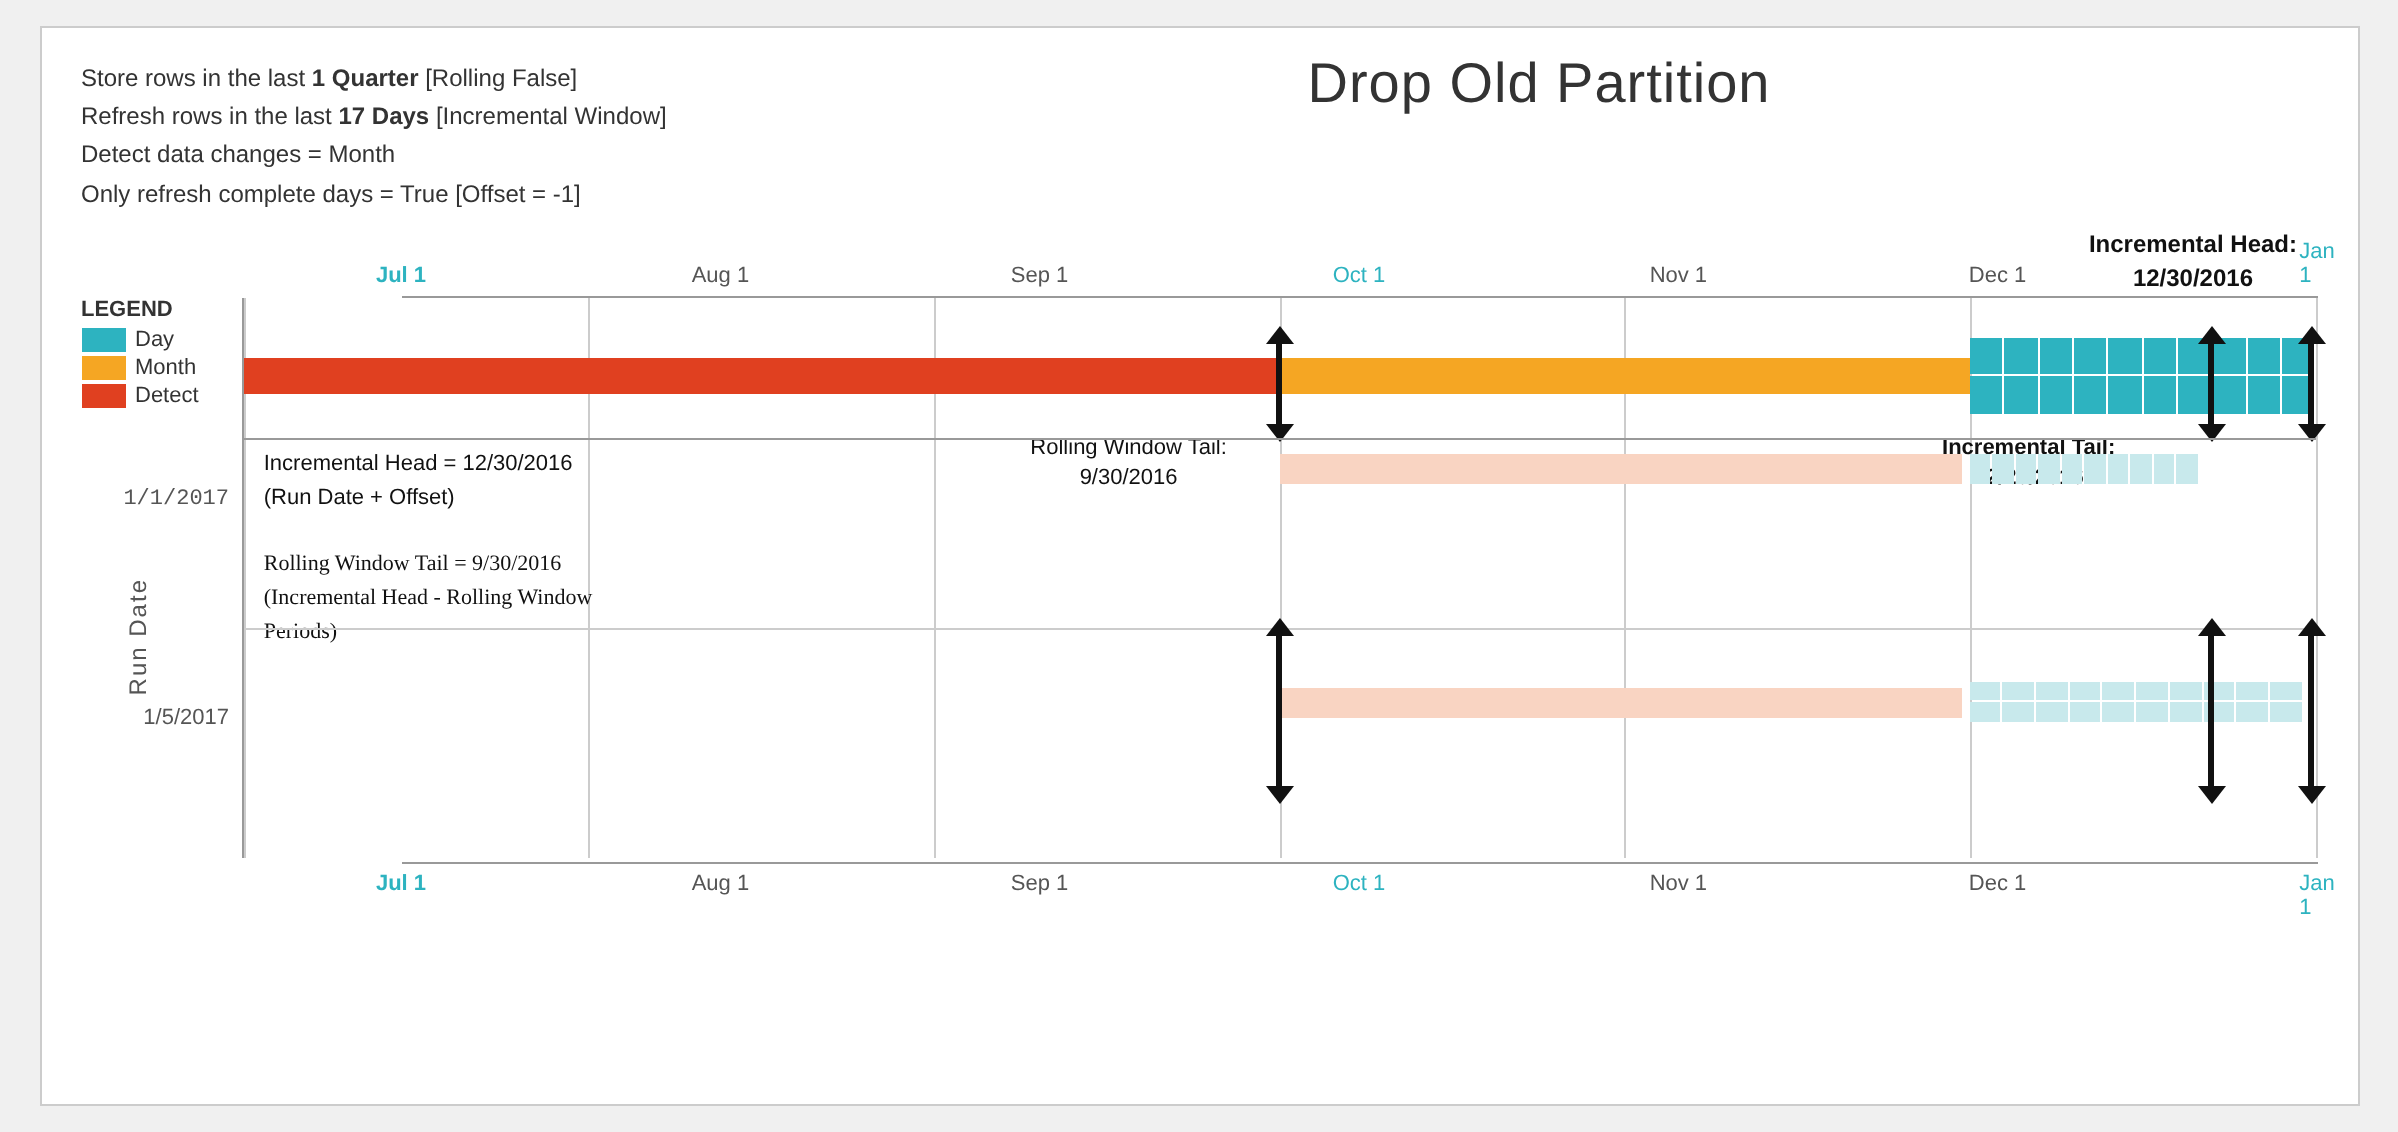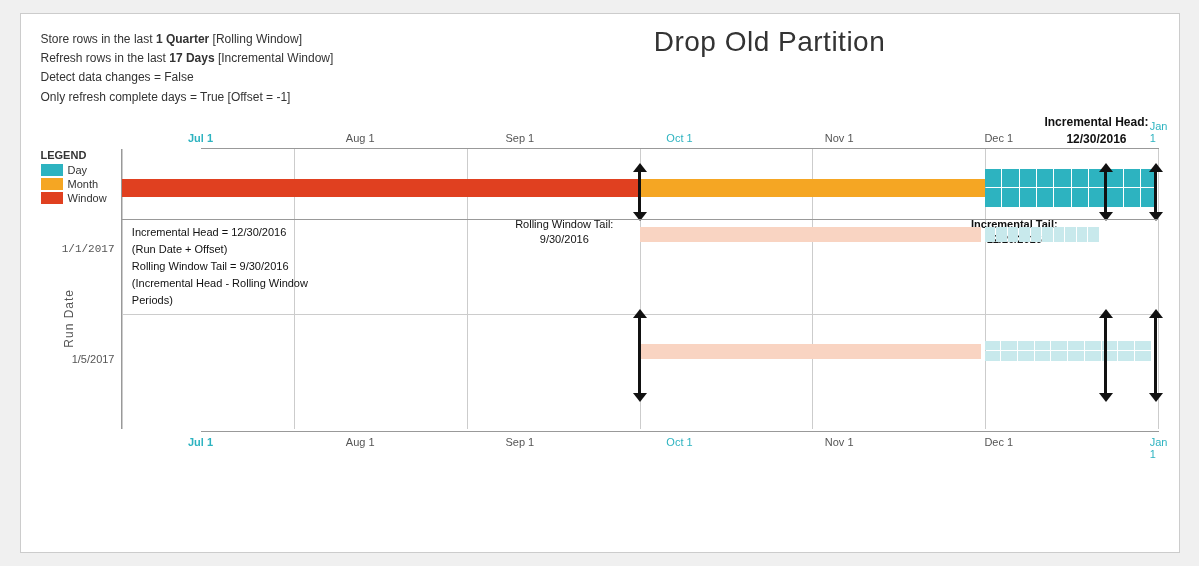--- a/index.html
+++ b/index.html
@@ -125,27 +125,27 @@
   </style>
 </head>
 <body>
 
 <div class="main-container">
 
   <div class="top-section">
     <div class="info-text">
       <div>
         Store rows in the last <b>1 Quarter</b>
-        <span> [Rolling Window]</span>
+        <span> [Rolling False]</span>
       </div>
       <div>
         Refresh rows in the last <b>17 Days</b>
         <span> [Incremental Window]</span>
       </div>
-      <div>Detect data changes = False</div>
+      <div>Detect data changes = Month</div>
       <div>Only refresh complete days = True [Offset = -1]</div>
     </div>
     <div class="title-area">Drop Old Partition</div>
   </div>
 
   <div class="incremental-head-label">
     Incremental Head:<br>12/30/2016
   </div>
 
   <div class="chart-area">
@@ -172,21 +172,21 @@
           <div class="legend-item">
             <span class="legend-swatch" style="background:#2db3c0;"></span>
             <span class="legend-label">Day</span>
           </div>
           <div class="legend-item">
             <span class="legend-swatch" style="background:#f5a623;"></span>
             <span class="legend-label">Month</span>
           </div>
           <div class="legend-item">
             <span class="legend-swatch" style="background:#e04020;"></span>
-            <span class="legend-label">Window</span>
+            <span class="legend-label">Detect</span>
           </div>
         </div>
 
         <div style="position:absolute; top:80px; left:0; width:78px; display:flex; flex-direction:column; align-items:flex-end; gap:0;">
 
           <div style="position:absolute; top:60px; left:-2px; width:60px; display:flex; justify-content:center;">
             <span style="font-size:12px;color:#555;writing-mode:vertical-rl;transform:rotate(180deg);letter-spacing:1px;">Run Date</span>
           </div>
 
           <div style="position:absolute; top:10px; right:4px;font-family:Liberation Mono, monospace;">
@@ -265,21 +265,21 @@
         <div style="position:absolute;top:68px;left:82%;font-size:11px;font-weight:bold;color:#111;text-align:center;line-height:1.4;">
           Incremental Tail:<br>12/20/2016
         </div>
 
         <div style="position:absolute;top:70px;left:0;right:0;height:1px;background:#999;"></div>
 
         <div style="position:absolute;top:75px;left:1%;width:38%;font-size:11px;color:#111;line-height:1.55;">
           <div>
             Incremental Head = 12/30/2016<br>(Run Date + Offset)
           </div>
-          <div style="margin-top:0;">
+          <div style="margin-top:16px;font-family:Liberation Serif, serif;">
             Rolling Window Tail = 9/30/2016<br>
             (Incremental Head - Rolling Window<br>
             Periods)
           </div>
         </div>
 
         <div style="position:absolute;top:78px;left:50%;width:33%;height:15px;background:#f9d4c2;"></div>
 
         <div style="position:absolute;top:78px;left:83.33%;width:11%;height:15px;overflow:hidden;">
           <div style="display:grid;grid-template-columns:repeat(10,1fr);width:100%;height:100%;gap:1px;">

